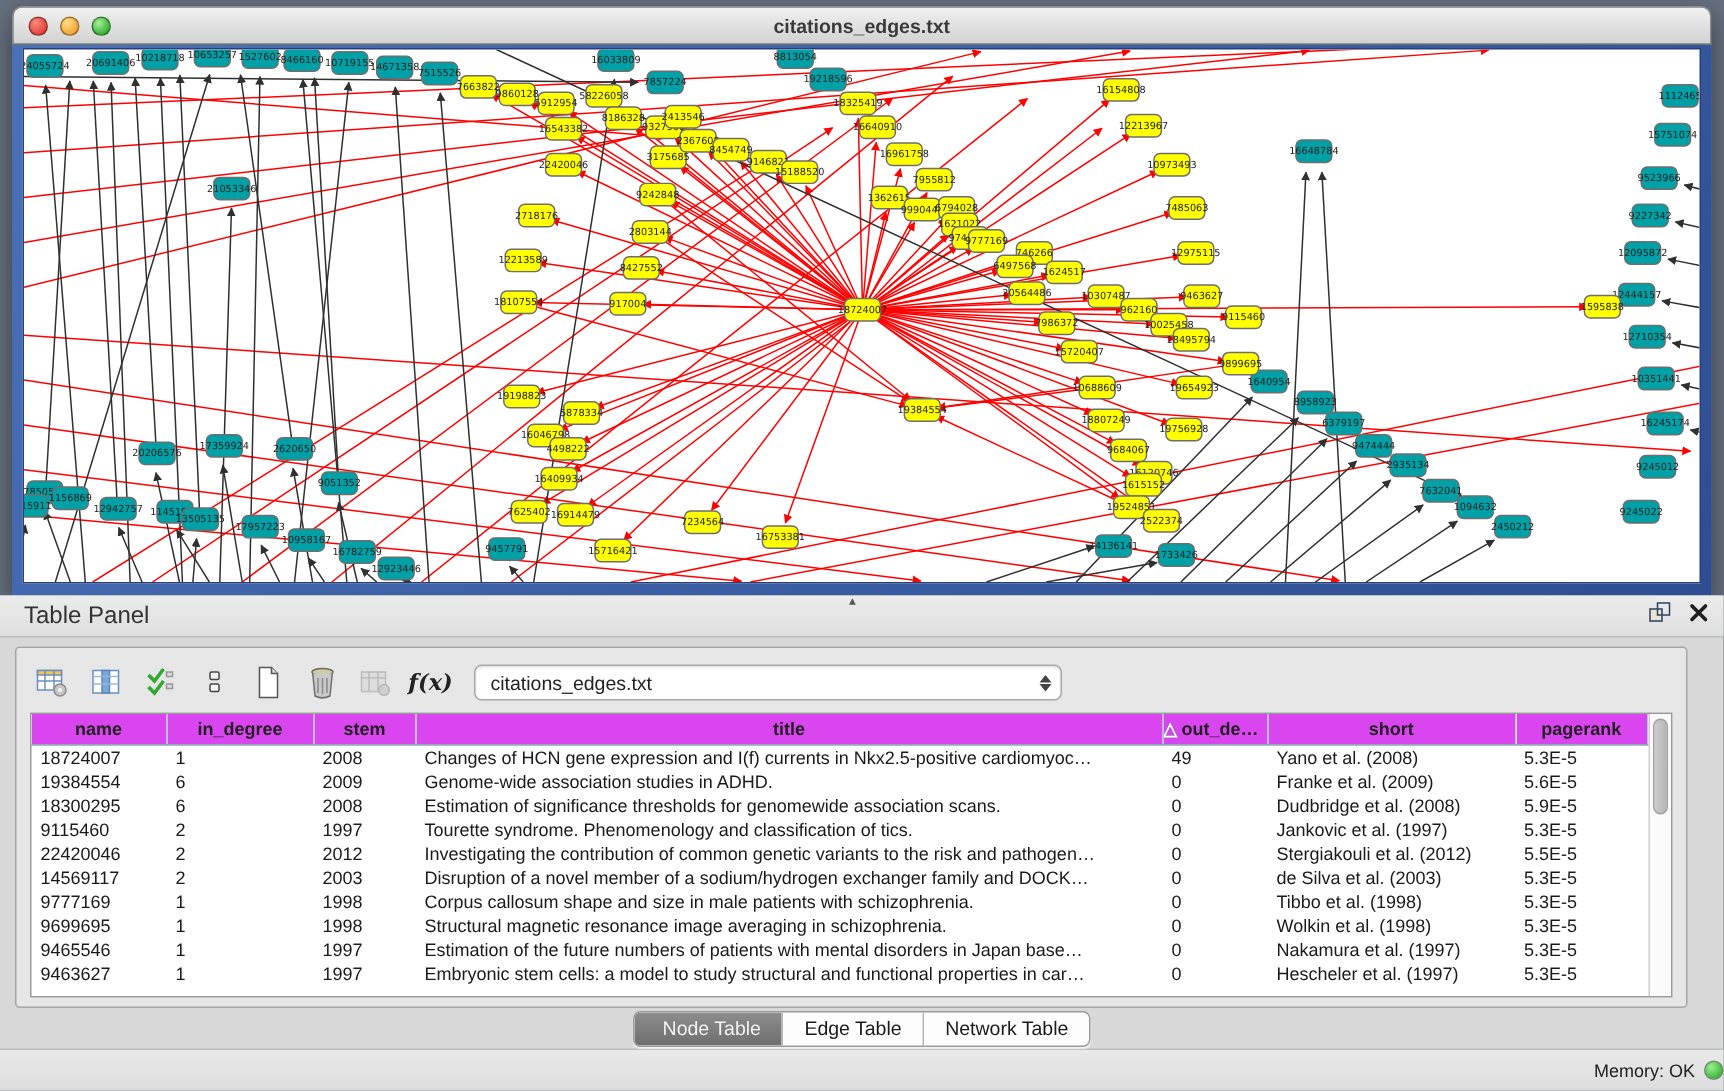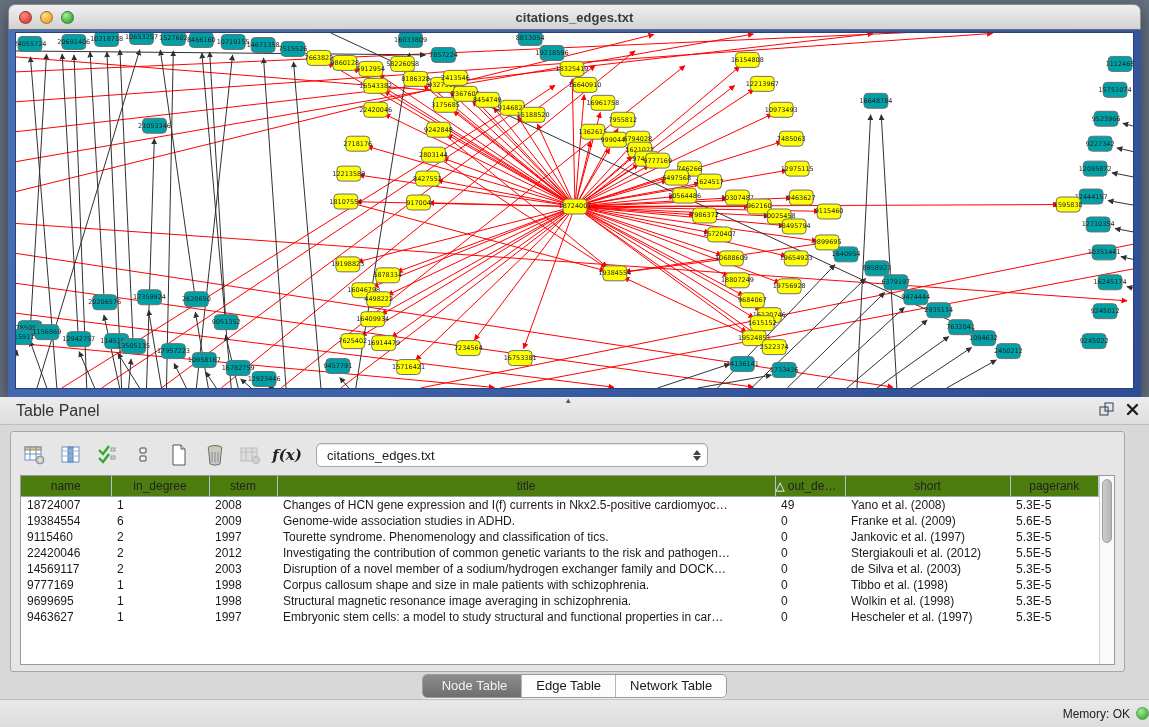--- a/index.html
+++ b/index.html
@@ -53,22 +53,22 @@
   .stepper { display:flex; flex-direction:column; align-items:center; gap:1px; }
   .stepper i { width:0; height:0; border-left:4px solid transparent;
     border-right:4px solid transparent; display:block; }
   .stepper .up { border-bottom:5px solid #444; }
   .stepper .dn { border-top:5px solid #444; }
 
   .table-wrap { margin:2px 2px 6px 2px; height:190px; border:1px solid #9a9a9a;
     background:#fff; display:flex; overflow:hidden; }
   .grid { flex:1; }
   table { border-collapse:collapse; width:100%; table-layout:fixed; }
-  th { background:#4d7c0f; border-right:1px solid #a9c6d6; border-bottom:1px solid #8fa8b5;
-    font-size:12px; font-weight:normal; color:#222; height:20px; text-align:center;
+  th { background:#d946ef; border-right:1px solid #a9c6d6; border-bottom:1px solid #8fa8b5;
+    font-size:12px; font-weight:bold; color:#222; height:20px; text-align:center;
     overflow:hidden; white-space:nowrap; }
   td { font-size:12px; color:#1a1a1a; height:16px; line-height:16px; padding:0 4px 0 6px;
     white-space:nowrap; overflow:hidden; text-overflow:ellipsis; }
   .sort-tri { color:#fdfdfd; text-shadow:0 0 1px #5a7a8c; margin-right:3px; }
   .vscroll { width:15px; background:#fafafa; border-left:1px solid #cfcfcf; position:relative; }
   .vthumb { position:absolute; left:2px; right:2px; top:3px; height:64px;
     background:linear-gradient(90deg,#cdcdcd,#b5b5b5); border-radius:6px;
     border:1px solid #a0a0a0; }
 
   .tabs-row { height:27px; display:flex; align-items:center; justify-content:center; }
@@ -868,20 +868,29 @@
                 <tr>
                   <td>19384554</td>
                   <td>6</td>
                   <td>2009</td>
                   <td>Genome-wide association studies in ADHD.</td>
                   <td>0</td>
                   <td>Franke et al. (2009)</td>
                   <td>5.6E-5</td>
                 </tr>
                 <tr>
+                  <td>18300295</td>
+                  <td>6</td>
+                  <td>2008</td>
+                  <td>Estimation of significance thresholds for genomewide association scans.</td>
+                  <td>0</td>
+                  <td>Dudbridge et al. (2008)</td>
+                  <td>5.9E-5</td>
+                </tr>
+                <tr>
                   <td>9115460</td>
                   <td>2</td>
                   <td>1997</td>
                   <td>Tourette syndrome. Phenomenology and classification of tics.</td>
                   <td>0</td>
                   <td>Jankovic et al. (1997)</td>
                   <td>5.3E-5</td>
                 </tr>
                 <tr>
                   <td>22420046</td>
@@ -910,20 +919,29 @@
                   <td>Tibbo et al. (1998)</td>
                   <td>5.3E-5</td>
                 </tr>
                 <tr>
                   <td>9699695</td>
                   <td>1</td>
                   <td>1998</td>
                   <td>Structural magnetic resonance image averaging in schizophrenia.</td>
                   <td>0</td>
                   <td>Wolkin et al. (1998)</td>
+                  <td>5.3E-5</td>
+                </tr>
+                <tr>
+                  <td>9465546</td>
+                  <td>1</td>
+                  <td>1997</td>
+                  <td>Estimation of the future numbers of patients with mental disorders in Japan base…</td>
+                  <td>0</td>
+                  <td>Nakamura et al. (1997)</td>
                   <td>5.3E-5</td>
                 </tr>
                 <tr>
                   <td>9463627</td>
                   <td>1</td>
                   <td>1997</td>
                   <td>Embryonic stem cells: a model to study structural and functional properties in car…</td>
                   <td>0</td>
                   <td>Hescheler et al. (1997)</td>
                   <td>5.3E-5</td>

